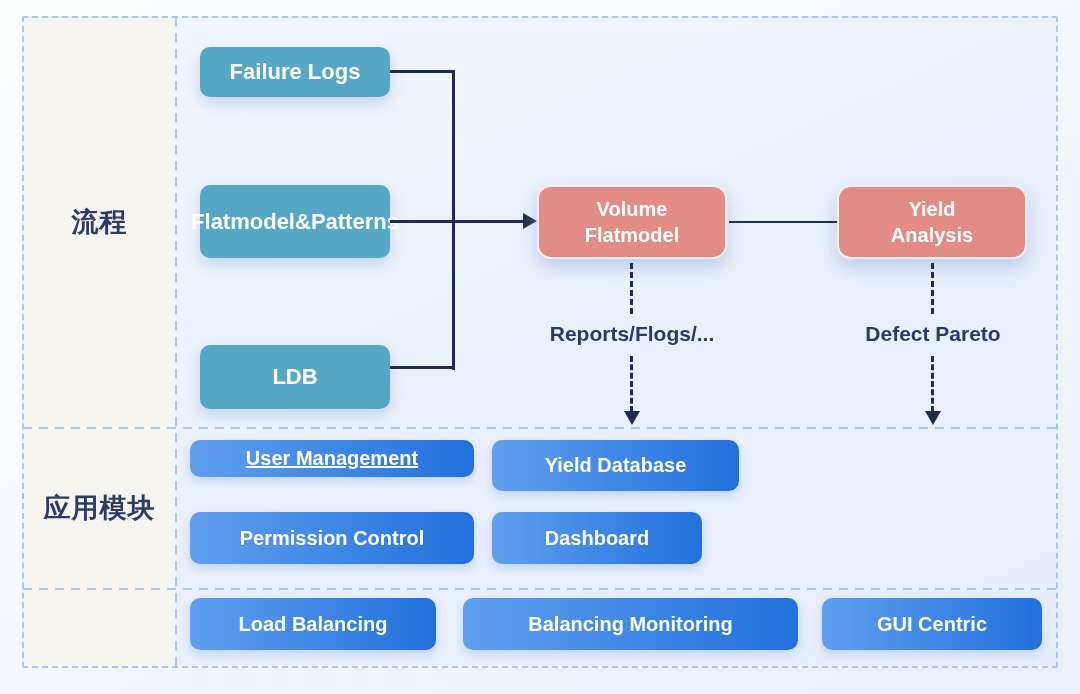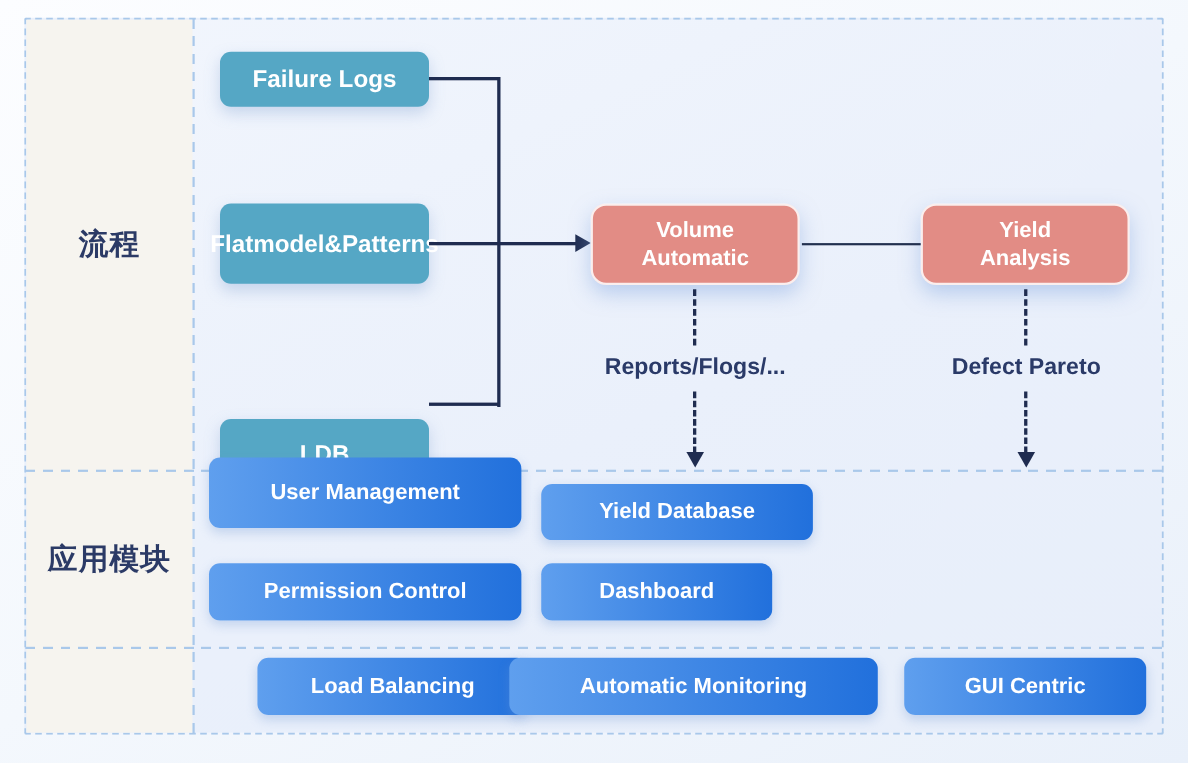--- a/index.html
+++ b/index.html
@@ -97,66 +97,66 @@
   <div class="hdash" style="left:23px;top:427px;width:1034px;"></div>
   <div class="hdash" style="left:23px;top:588px;width:1034px;"></div>
 
   <div class="tealbox" style="top:47px;height:50px;">
     <span>Failure Logs</span>
   </div>
   <div class="tealbox" style="top:185px;height:73px;flex-direction:row;">
     <span>Flatmodel&amp;</span>
     <span>Patterns</span>
   </div>
-  <div class="tealbox" style="top:345px;height:64px;margin-top:36px;">
+  <div class="tealbox" style="top:345px;height:64px;">
     <span>LDB</span>
   </div>
 
   <div class="hline" style="left:390px;top:70px;width:64px;"></div>
   <div class="vline" style="left:452px;top:70px;height:300px;"></div>
   <div class="hline" style="left:390px;top:220px;width:134px;"></div>
   <div class="arrow-right" style="left:523px;top:213px;"></div>
   <div class="hline" style="left:390px;top:366px;width:64px;"></div>
 
   <div class="redbox" style="left:537px;">
     <span>Volume</span>
-    <span>Automatic</span>
+    <span>Flatmodel</span>
   </div>
   <div class="redbox" style="left:837px;">
     <span>Yield</span>
     <span>Analysis</span>
   </div>
   <div class="thinline" style="left:729px;top:221px;width:108px;"></div>
 
   <div class="vdash-navy" style="left:630px;top:263px;height:51px;"></div>
   <div class="flow-note" style="left:632px;">Reports/Flogs/...</div>
   <div class="vdash-navy" style="left:630px;top:356px;height:56px;"></div>
   <div class="arrow-down" style="left:624px;top:411px;"></div>
 
   <div class="vdash-navy" style="left:931px;top:263px;height:51px;"></div>
   <div class="flow-note" style="left:933px;">Defect Pareto</div>
   <div class="vdash-navy" style="left:931px;top:356px;height:56px;"></div>
   <div class="arrow-down" style="left:925px;top:411px;"></div>
 
-  <div class="bluebox" style="left:190px;top:416px;width:284px;height:64px;">
+  <div class="bluebox" style="left:190px;top:440px;width:284px;height:37px;text-decoration:underline;">
     <span>User Management</span>
   </div>
   <div class="bluebox" style="left:492px;top:440px;width:247px;height:51px;">
     <span>Yield Database</span>
   </div>
   <div class="bluebox" style="left:190px;top:512px;width:284px;height:52px;">
     <span>Permission Control</span>
   </div>
   <div class="bluebox" style="left:492px;top:512px;width:210px;height:52px;">
     <span>Dashboard</span>
   </div>
 
-  <div class="bluebox" style="left:190px;top:598px;width:246px;height:52px;margin-left:44px;">
+  <div class="bluebox" style="left:190px;top:598px;width:246px;height:52px;">
     <span>Load Balancing</span>
   </div>
   <div class="bluebox" style="left:463px;top:598px;width:335px;height:52px;">
-    <span>Automatic Monitoring</span>
+    <span>Balancing Monitoring</span>
   </div>
   <div class="bluebox" style="left:822px;top:598px;width:220px;height:52px;">
     <span>GUI Centric</span>
   </div>
 
 </div>
 
 </body></html>

